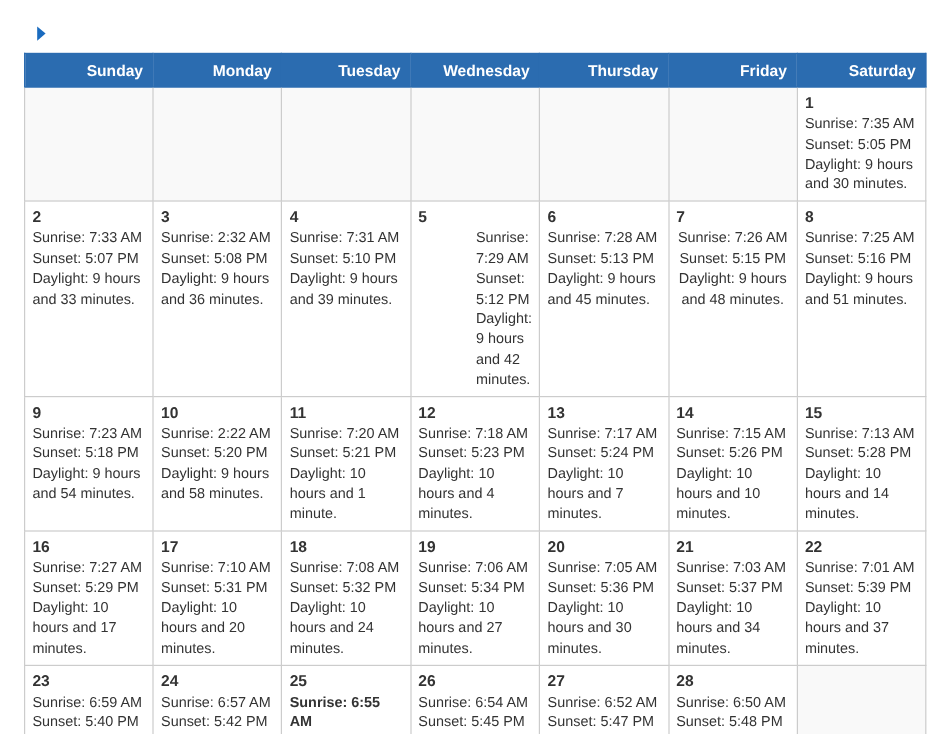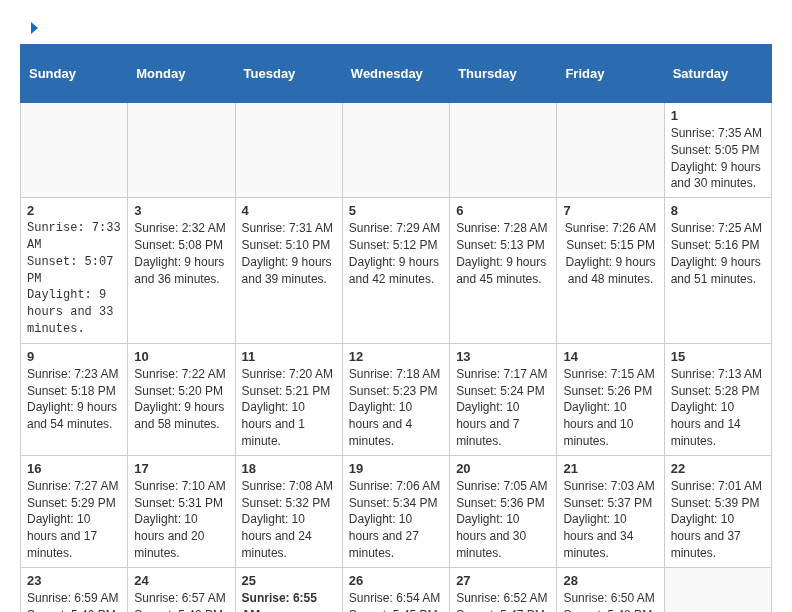--- a/index.html
+++ b/index.html
@@ -35,24 +35,24 @@
       color: #555;
     }
     .calendar {
       width: 100%;
       border-collapse: collapse;
       border: 1px solid #ccc;
     }
     .calendar th {
       background-color: #2b6cb0;
       color: white;
-      padding: 21px 8px;
+      padding: 6px 8px;
       font-size: 13px;
       font-weight: bold;
-      text-align: left;
+      text-align: right;
       border: 1px solid #2b6cb0;
     }
     .calendar td {
       vertical-align: top;
       padding: 5px 6px;
       border: 1px solid #ccc;
       width: calc(100% / 7);
       height: 90px;
       font-size: 11px;
       color: #333;
@@ -117,39 +117,39 @@
         <td>
           <div class="day-num">1</div>
           <div class="day-info" style="white-space: pre-line;">Sunrise: 7:35 AM
 Sunset: 5:05 PM
 Daylight: 9 hours and 30 minutes.</div>
         </td>
       </tr>
       <tr class="week-row">
         <td>
           <div class="day-num">2</div>
-          <div class="day-info" style="white-space: pre-line; font-family: Liberation Mono, monospace;">Sunrise: 7:33 AM
+          <div class="day-info" style="white-space: pre-line;">Sunrise: 7:33 AM
 Sunset: 5:07 PM
 Daylight: 9 hours and 33 minutes.</div>
         </td>
         <td>
           <div class="day-num">3</div>
           <div class="day-info" style="white-space: pre-line;">Sunrise: 2:32 AM
 Sunset: 5:08 PM
 Daylight: 9 hours and 36 minutes.</div>
         </td>
         <td>
           <div class="day-num">4</div>
           <div class="day-info" style="white-space: pre-line;">Sunrise: 7:31 AM
 Sunset: 5:10 PM
 Daylight: 9 hours and 39 minutes.</div>
         </td>
         <td>
           <div class="day-num">5</div>
-          <div class="day-info" style="white-space: pre-line;">Sunrise: 7:29 AM
+          <div class="day-info" style="white-space: pre-line; margin-left: 48px;">Sunrise: 7:29 AM
 Sunset: 5:12 PM
 Daylight: 9 hours and 42 minutes.</div>
         </td>
         <td>
           <div class="day-num">6</div>
           <div class="day-info" style="white-space: pre-line;">Sunrise: 7:28 AM
 Sunset: 5:13 PM
 Daylight: 9 hours and 45 minutes.</div>
         </td>
         <td>
@@ -167,21 +167,21 @@
       </tr>
       <tr class="week-row">
         <td>
           <div class="day-num">9</div>
           <div class="day-info" style="white-space: pre-line;">Sunrise: 7:23 AM
 Sunset: 5:18 PM
 Daylight: 9 hours and 54 minutes.</div>
         </td>
         <td>
           <div class="day-num">10</div>
-          <div class="day-info" style="white-space: pre-line;">Sunrise: 7:22 AM
+          <div class="day-info" style="white-space: pre-line;">Sunrise: 2:22 AM
 Sunset: 5:20 PM
 Daylight: 9 hours and 58 minutes.</div>
         </td>
         <td>
           <div class="day-num">11</div>
           <div class="day-info" style="white-space: pre-line;">Sunrise: 7:20 AM
 Sunset: 5:21 PM
 Daylight: 10 hours and 1 minute.</div>
         </td>
         <td>

